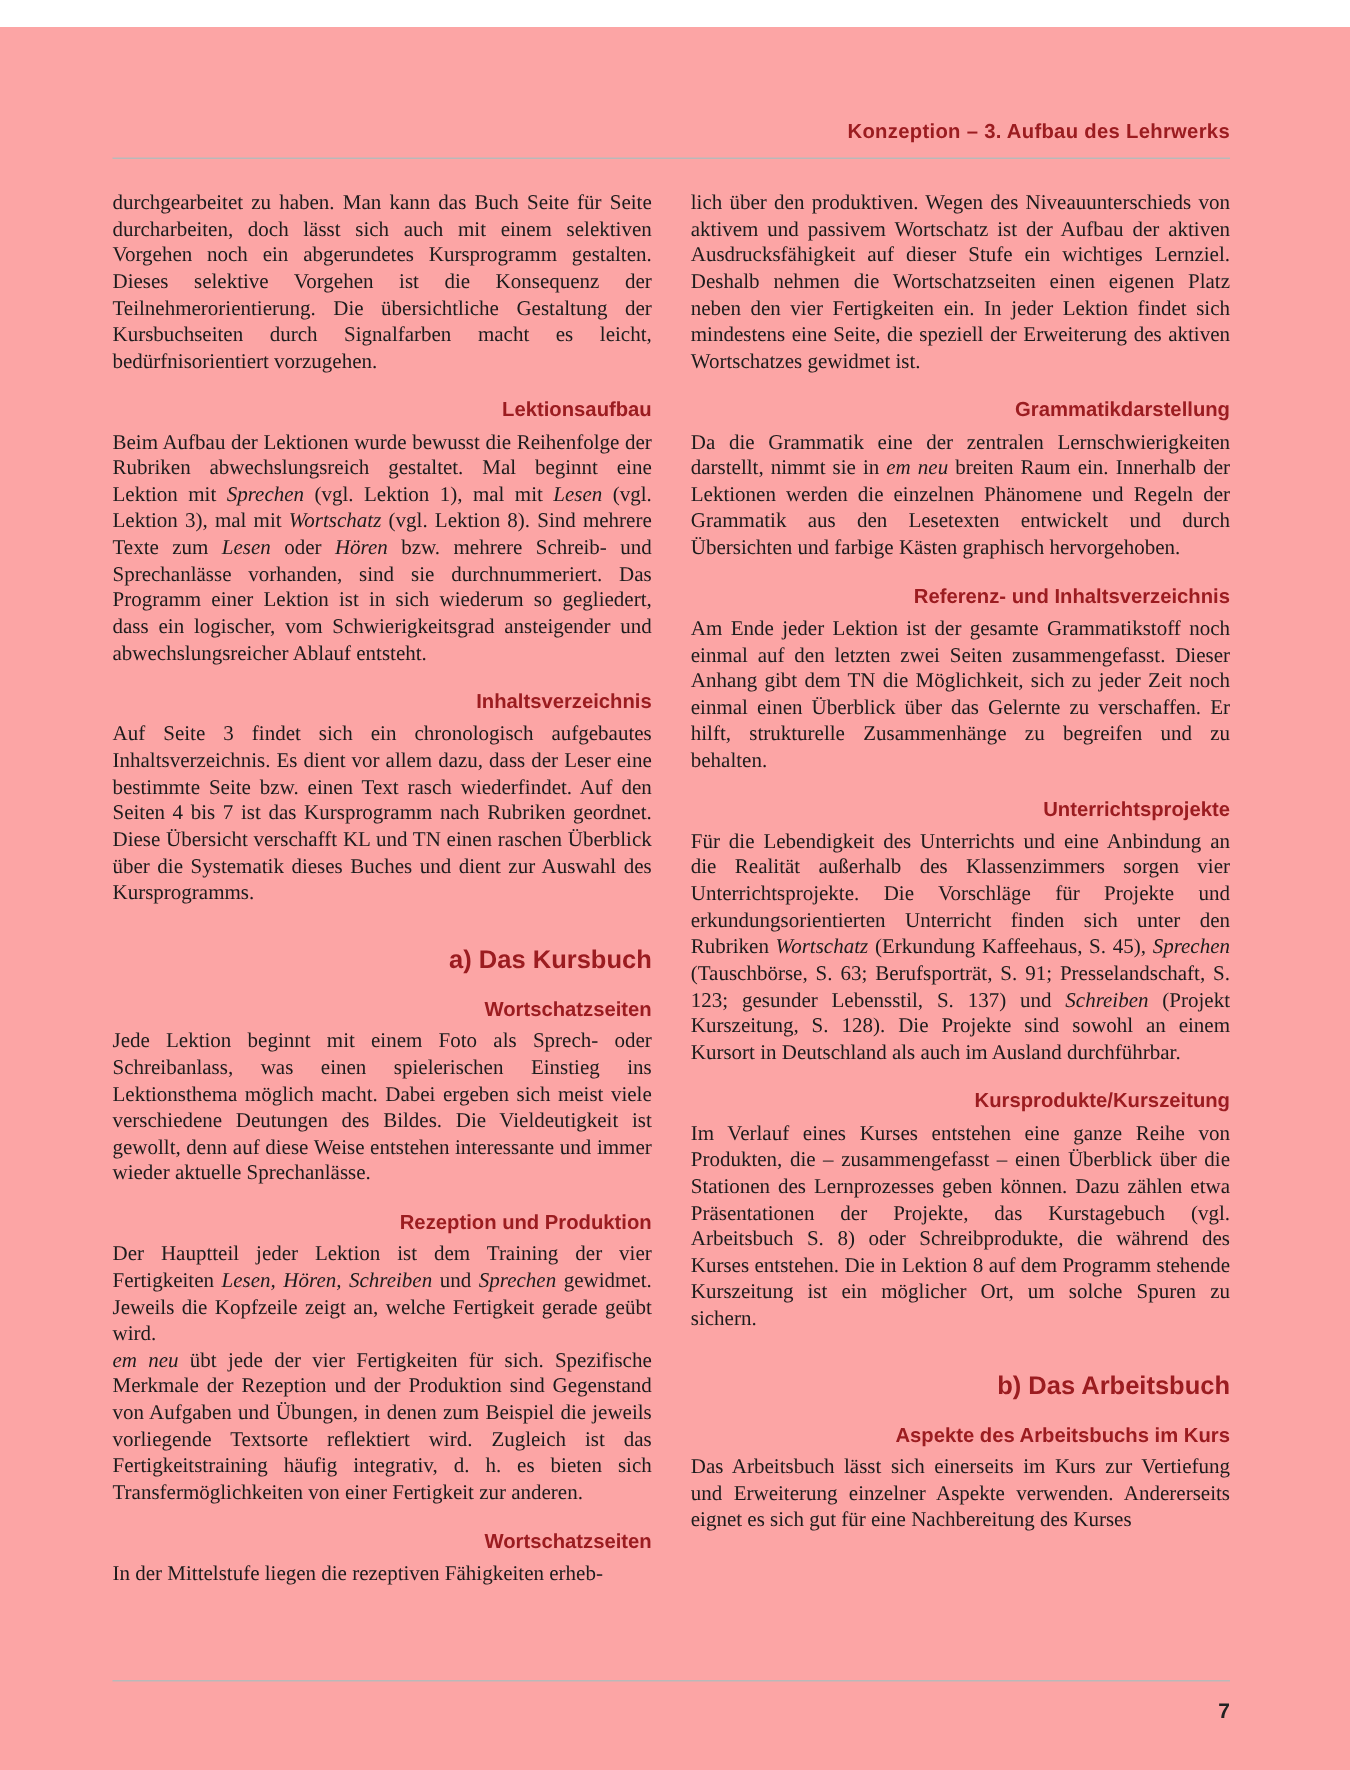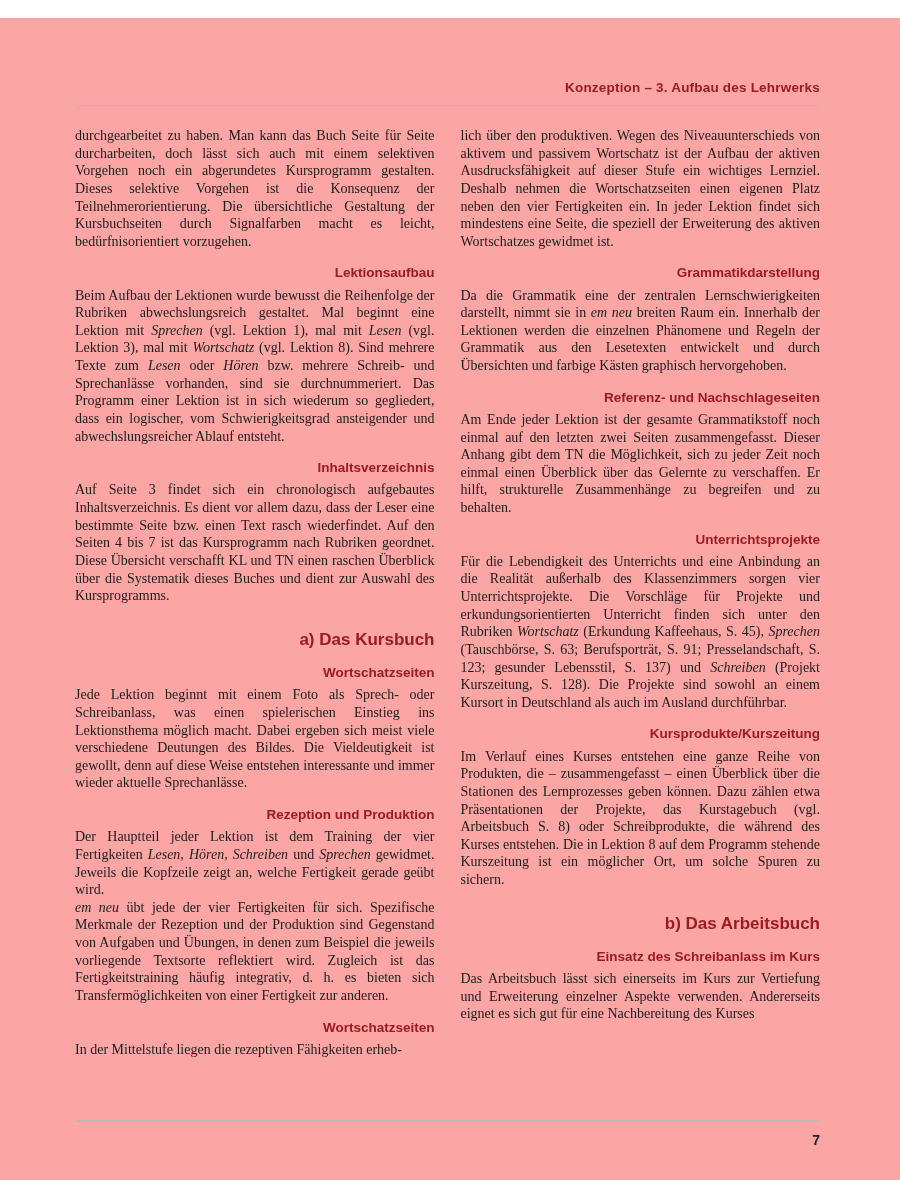--- a/index.html
+++ b/index.html
@@ -107,28 +107,28 @@
         <h3>Rezeption und Produktion</h3>
         <p>Der Hauptteil jeder Lektion ist dem Training der vier Fertigkeiten <em>Lesen, Hören, Schreiben</em> und <em>Sprechen</em> gewidmet. Jeweils die Kopfzeile zeigt an, welche Fertigkeit gerade geübt wird.</p>
         <p><em>em neu</em> übt jede der vier Fertigkeiten für sich. Spezifische Merkmale der Rezeption und der Produktion sind Gegenstand von Aufgaben und Übungen, in denen zum Beispiel die jeweils vorliegende Textsorte reflektiert wird. Zugleich ist das Fertigkeitstraining häufig integrativ, d. h. es bieten sich Transfermöglichkeiten von einer Fertigkeit zur anderen.</p>
         <h3>Wortschatzseiten</h3>
         <p>In der Mittelstufe liegen die rezeptiven Fähigkeiten erheb-</p>
       </div>
     <div class="col" id="right-col">
         <p>lich über den produktiven. Wegen des Niveauunterschieds von aktivem und passivem Wortschatz ist der Aufbau der aktiven Ausdrucksfähigkeit auf dieser Stufe ein wichtiges Lernziel. Deshalb nehmen die Wortschatzseiten einen eigenen Platz neben den vier Fertigkeiten ein. In jeder Lektion findet sich mindestens eine Seite, die speziell der Erweiterung des aktiven Wortschatzes gewidmet ist.</p>
         <h3>Grammatikdarstellung</h3>
         <p>Da die Grammatik eine der zentralen Lernschwierigkeiten darstellt, nimmt sie in <em>em neu</em> breiten Raum ein. Innerhalb der Lektionen werden die einzelnen Phänomene und Regeln der Grammatik aus den Lesetexten entwickelt und durch Übersichten und farbige Kästen graphisch hervorgehoben.</p>
-        <h3>Referenz- und Nachschlageseiten</h3>
+        <h3>Referenz- und Inhaltsverzeichnis</h3>
         <p>Am Ende jeder Lektion ist der gesamte Grammatikstoff noch einmal auf den letzten zwei Seiten zusammengefasst. Dieser Anhang gibt dem TN die Möglichkeit, sich zu jeder Zeit noch einmal einen Überblick über das Gelernte zu verschaffen. Er hilft, strukturelle Zusammenhänge zu begreifen und zu behalten.</p>
         <h3>Unterrichtsprojekte</h3>
         <p>Für die Lebendigkeit des Unterrichts und eine Anbindung an die Realität außerhalb des Klassenzimmers sorgen vier Unterrichtsprojekte. Die Vorschläge für Projekte und erkundungsorientierten Unterricht finden sich unter den Rubriken <em>Wortschatz</em> (Erkundung Kaffeehaus, S. 45), <em>Sprechen</em> (Tauschbörse, S. 63; Berufsporträt, S. 91; Presselandschaft, S. 123; gesunder Lebensstil, S. 137) und <em>Schreiben</em> (Projekt Kurszeitung, S. 128). Die Projekte sind sowohl an einem Kursort in Deutschland als auch im Ausland durchführbar.</p>
         <h3>Kursprodukte/Kurszeitung</h3>
         <p>Im Verlauf eines Kurses entstehen eine ganze Reihe von Produkten, die – zusammengefasst – einen Überblick über die Stationen des Lernprozesses geben können. Dazu zählen etwa Präsentationen der Projekte, das Kurstagebuch (vgl. Arbeitsbuch S. 8) oder Schreibprodukte, die während des Kurses entstehen. Die in Lektion 8 auf dem Programm stehende Kurszeitung ist ein möglicher Ort, um solche Spuren zu sichern.</p>
         <h2>b) Das Arbeitsbuch</h2>
-        <h3>Einsatz des Schreibanlass im Kurs</h3>
+        <h3>Aspekte des Arbeitsbuchs im Kurs</h3>
         <p>Das Arbeitsbuch lässt sich einerseits im Kurs zur Vertiefung und Erweiterung einzelner Aspekte verwenden. Andererseits eignet es sich gut für eine Nachbereitung des Kurses</p>
       </div>
   </div>
 
   <div class="footer">
     <span>7</span>
   </div>
 
 </div>
 

